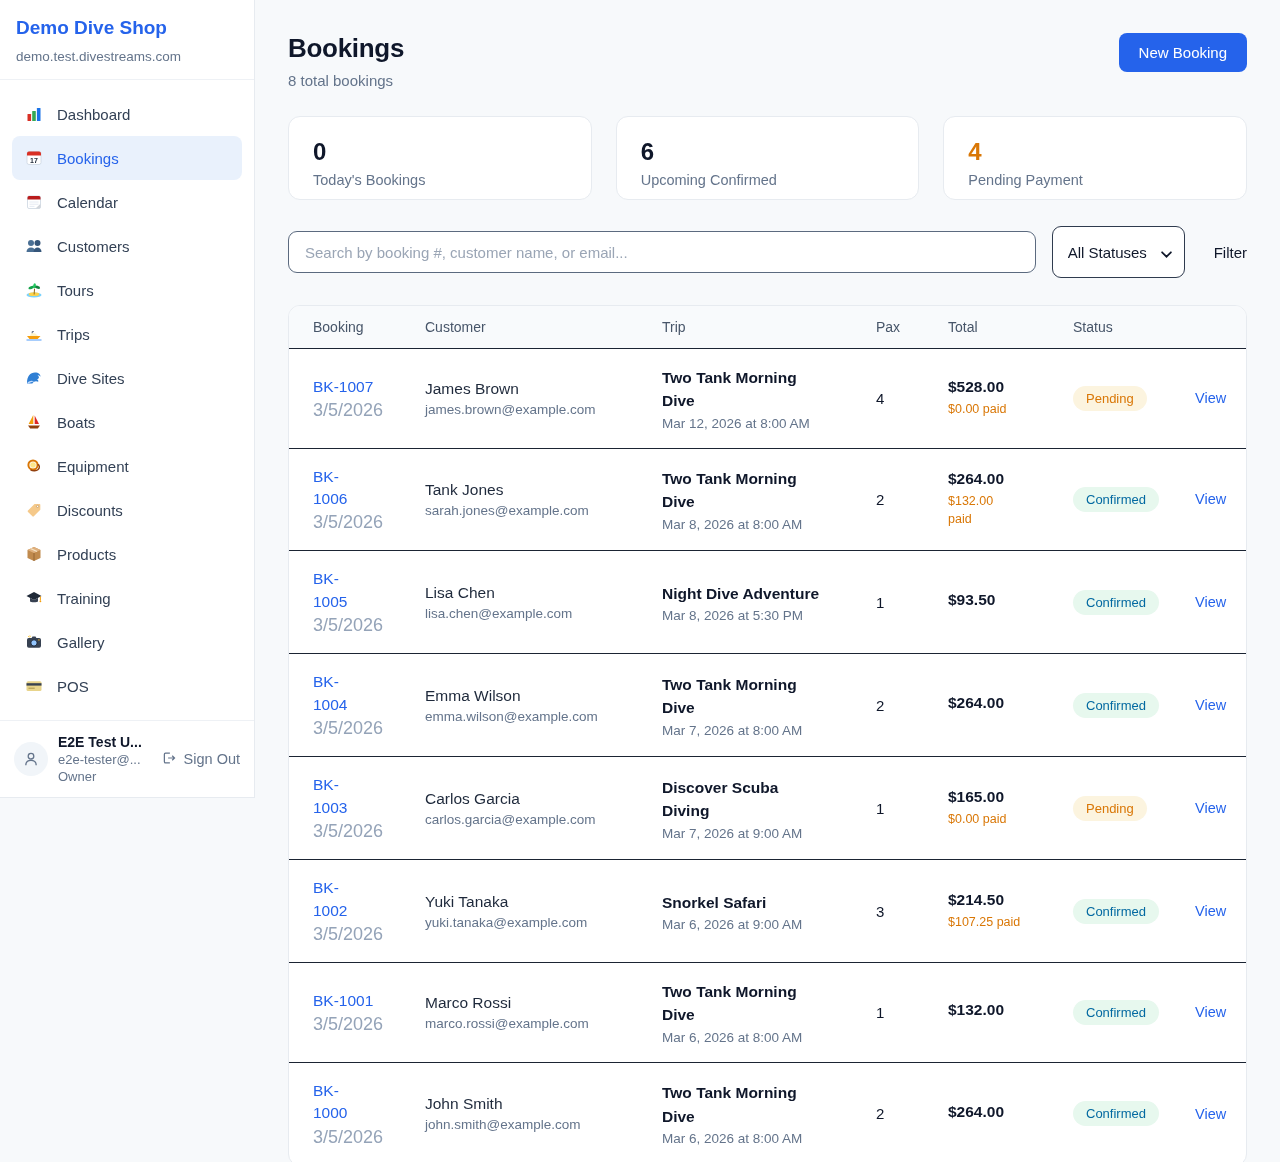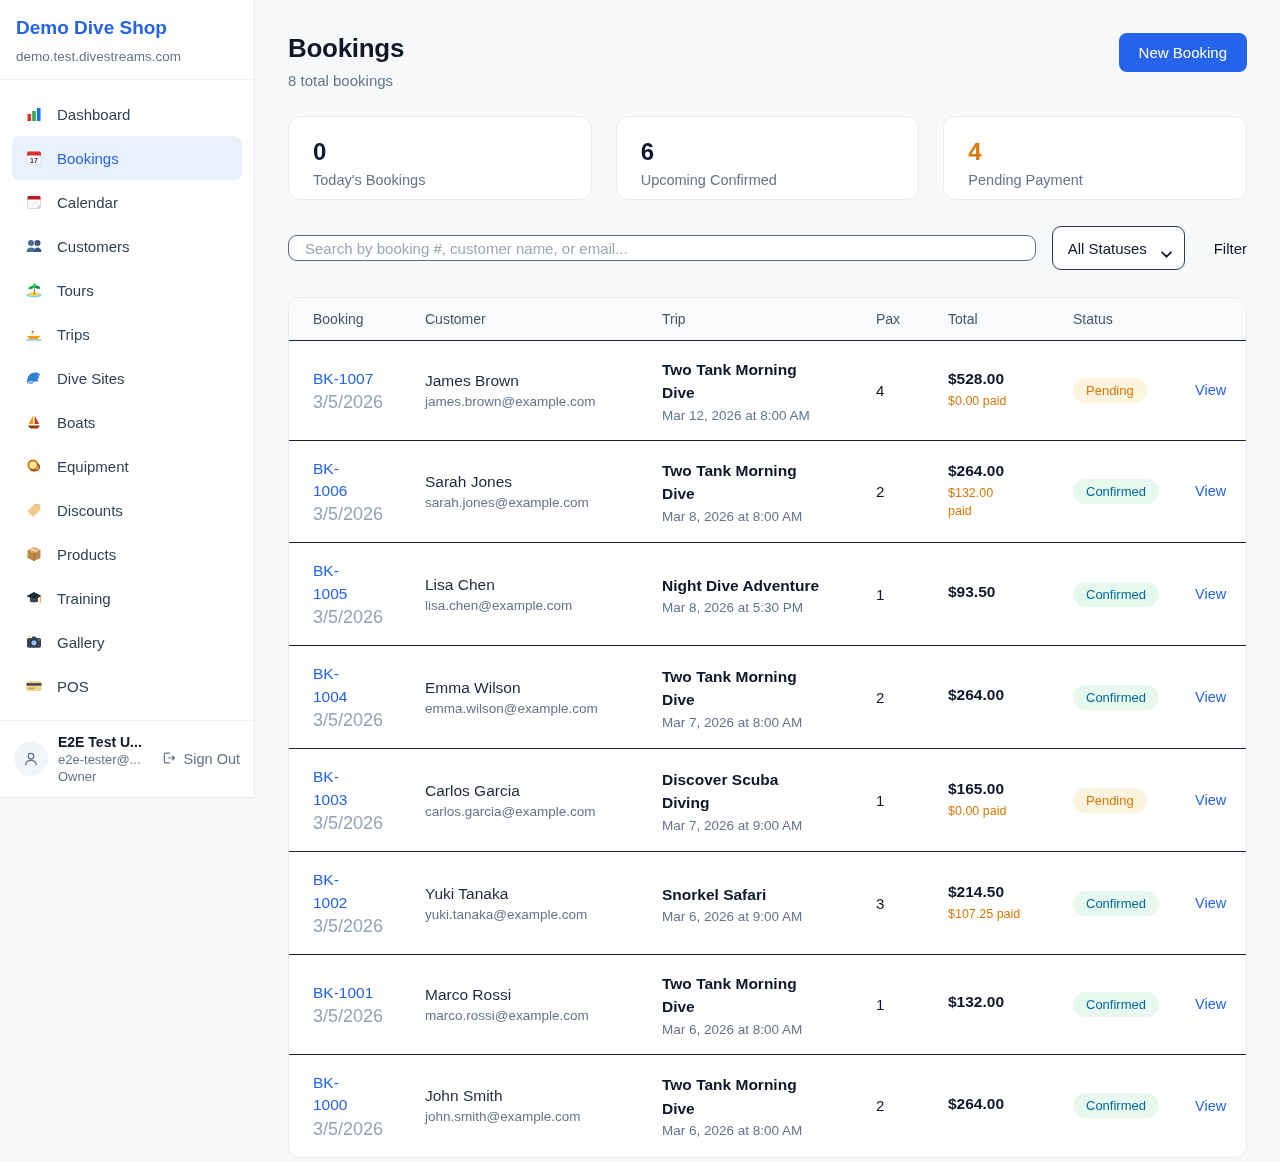--- a/index.html
+++ b/index.html
@@ -55,27 +55,27 @@
   .stat-card {
     background:#ffffff; border:1px solid #e7ebf0; border-radius:12px;
     padding:22px 24px; height:84px;
   }
   .stat-value { font-size:24px; font-weight:700; color:#0f172a; line-height:1.1; }
   .stat-value.orange { color:#d97706; }
   .stat-label { font-size:14.5px; color:#64748b; margin-top:7px; }
   
   .filter-row { display:flex; align-items:center; gap:16px; margin-top:26px; }
   .search-input {
-    flex:1; height:26px; border:1px solid #5b6a7f; border-radius:9px;
+    flex:1; height:42px; border:1px solid #5b6a7f; border-radius:9px;
     padding:0 16px; font-size:15px; font-family:inherit; color:#0f172a; background:#ffffff; outline:none;
   }
   .search-input::placeholder { color:#9aa5b5; }
   .select-wrap { position:relative; }
   .status-select {
-    height:44px; border:1px solid #2f3b4e; border-radius:9px; background:#ffffff;
+    height:52px; border:1px solid #2f3b4e; border-radius:9px; background:#ffffff;
     padding:0 36px 0 15px; font-size:15px; font-family:inherit; color:#0f172a;
     appearance:none; -webkit-appearance:none; cursor:pointer;
   }
   .select-chevron { position:absolute; right:13px; top:18px; pointer-events:none; }
   .filter-btn {
     background:none; border:none; font-size:15px; color:#0f172a;
     font-family:inherit; cursor:pointer; margin-left:13px;
   }
   
   .table-card {
@@ -353,21 +353,21 @@
           <div class="paid preline">$0.00 paid</div>
         </div>
       <div><span class="badge pending">Pending</span></div>
       <div><a class="view">View</a></div>
     </div>
 
     <div class="trow">
       <div><a class="bid preline">BK-
 1006</a><div class="bdate">3/5/2026</div></div>
       <div>
-          <div class="cname">Sarah Jones</div>
+          <div class="cname">Tank Jones</div>
           <div class="cemail">sarah.jones@example.com</div>
         </div>
       <div>
           <div class="tname preline">Two Tank Morning
 Dive</div>
           <div class="ttime">Mar 8, 2026 at 8:00 AM</div>
         </div>
       <div class="pax">2</div>
       <div>
           <div class="total">$264.00</div>

